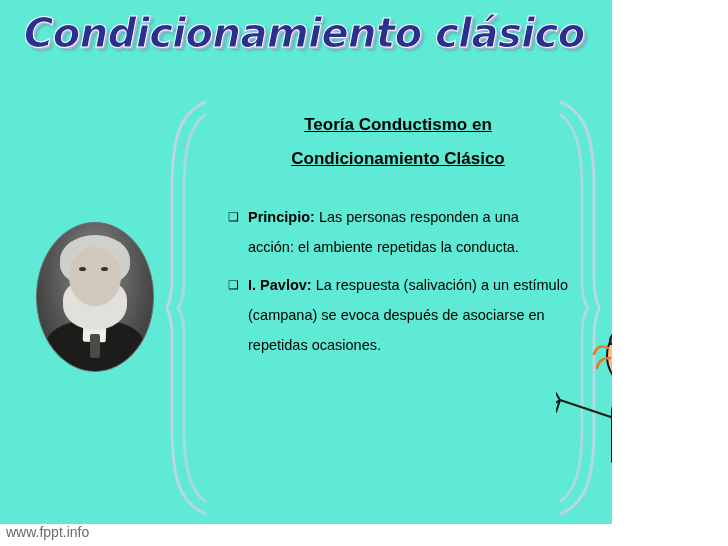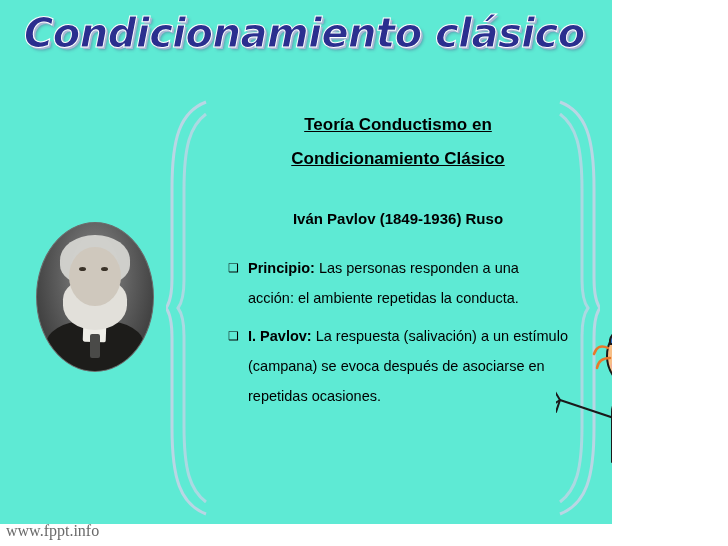--- a/index.html
+++ b/index.html
@@ -191,23 +191,23 @@
     top: 300px;
     width: 172px;
     height: 240px;
   }
 
   
   .footer {
     position: absolute;
     left: 6px;
     bottom: 6px;
-    font-size: 16px;
+    font-size: 14px;
     color: #6a6a6a;
-    font-family: Liberation Serif, serif;
+    font-family: Liberation Sans, sans-serif;
   }
   .footer-bar {
     position: absolute;
     left: 0;
     bottom: 0;
     width: 728px;
     height: 22px;
     background: #ffffff;
   }
 </style>
@@ -237,21 +237,20 @@
   </svg>
 
   <svg class="brace brace-right" width="44" height="420" viewBox="0 0 44 420">
     <path d="M4 4 C30 14, 38 40, 38 90 L38 180 C38 198, 41 206, 44 210 C41 214, 38 222, 38 240 L38 330 C38 380, 30 406, 4 416"></path>
     <path d="M4 16 C20 28, 26 48, 26 92 L26 182 C26 200, 29 206, 32 210 C29 214, 26 220, 26 238 L26 328 C26 372, 20 392, 4 404" opacity="0.85"></path>
   </svg>
 
   <div class="content">
     <div class="heading-line">Teoría Conductismo en</div>
     <div class="heading-line">Condicionamiento Clásico</div>
-    <div class="subheading">Iván Pavlov (1849-1936) Ruso</div>
 
     <ul class="bullets">
       <li>
         <span class="marker">❑</span><span class="b-strong">Principio:</span><span> Las personas responden a una acción:  el ambiente repetidas la conducta.</span>
       </li>
       <li>
         <span class="marker">❑</span><span class="b-strong">I. Pavlov:</span><span> La respuesta (salivación) a un estímulo (campana) se evoca después de asociarse en repetidas ocasiones.</span>
       </li>
     </ul>
   </div>

